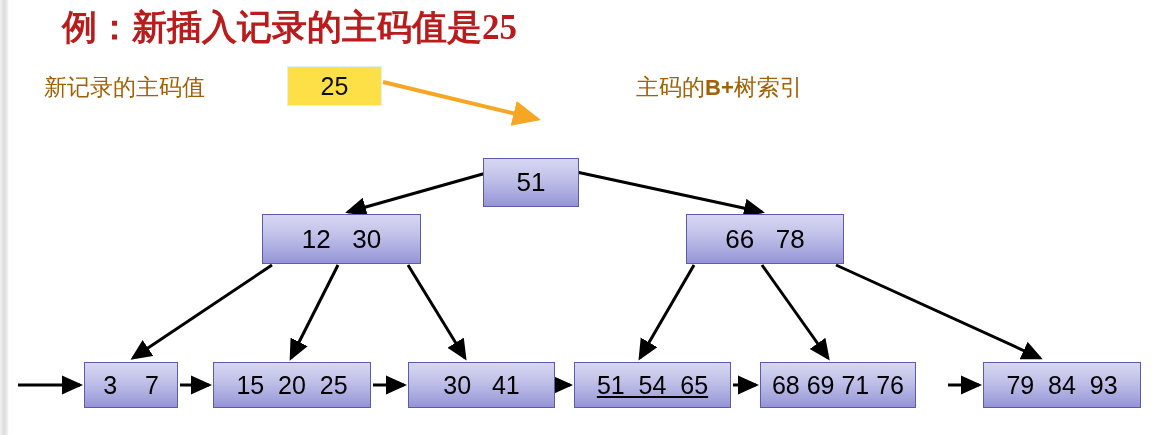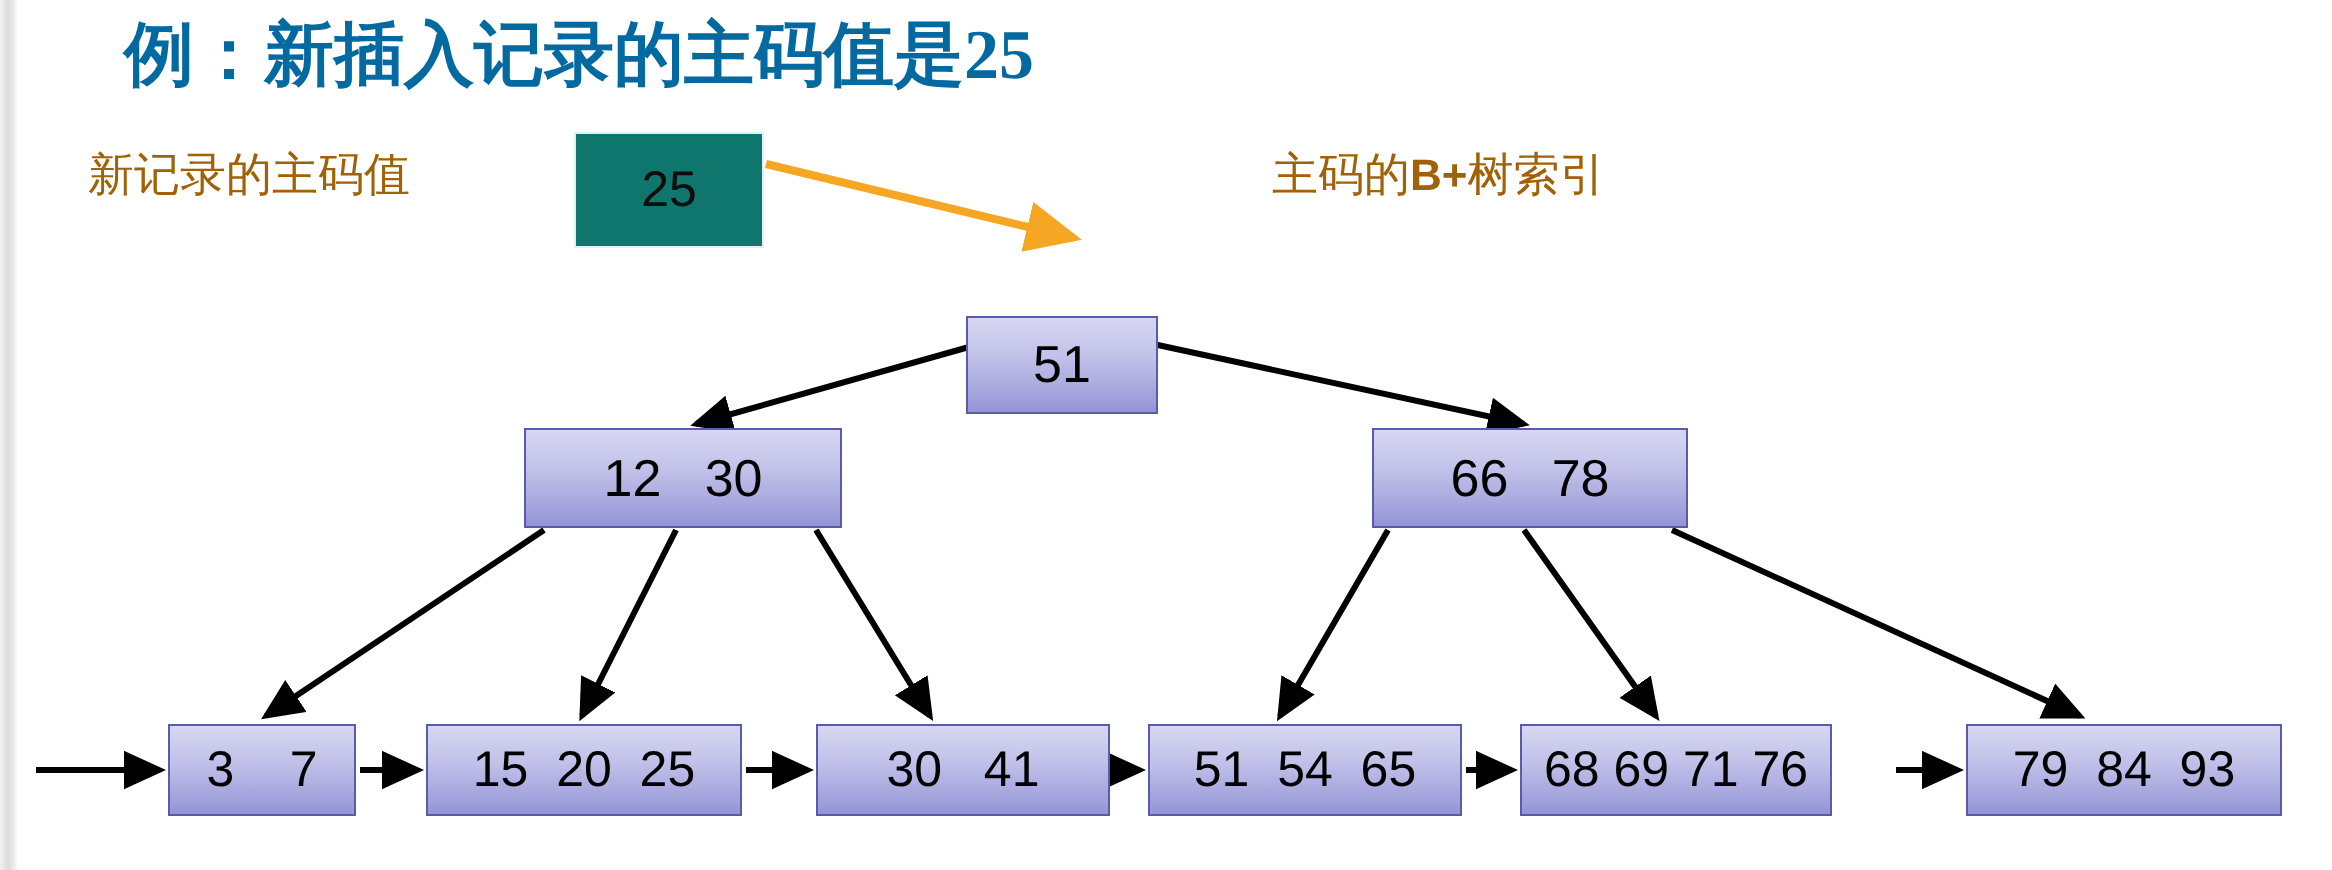--- a/index.html
+++ b/index.html
@@ -25,41 +25,41 @@
     width: 9px; height: 435px;
     background: linear-gradient(to right, #f2f2f2 0%, #dcdcdc 45%, #e9e9e9 75%, #ffffff 100%);
   }
   #title {
     position: absolute;
     left: 62px;
     top: 4px;
     font-family: "Liberation Serif", "DejaVu Serif", serif;
     font-size: 35px;
     font-weight: bold;
-    color: #0369a1;
+    color: #b91c1c;
     white-space: nowrap;
     letter-spacing: 0px;
   }
   .label {
     position: absolute;
     font-family: "Liberation Serif", "DejaVu Serif", serif;
     font-size: 23px;
     color: #a16207;
     white-space: nowrap;
   }
   #label-newkey { left: 44px; top: 72px; }
   #label-index  { left: 636px; top: 72px; }
   #label-index .bold { font-family: "Liberation Sans", sans-serif; font-weight: bold; font-size: 22px; }
 
   
   #newkey-box {
     position: absolute;
     left: 287px; top: 66px;
-    width: 95px; height: 58px;
-    background: #0f766e;
+    width: 95px; height: 40px;
+    background: #fde047;
     border: 1px solid #e2eef8;
     box-sizing: border-box;
     display: flex;
     align-items: center;
     justify-content: center;
     font-family: "Liberation Sans", sans-serif;
     font-size: 25px;
     color: #0d0d0d;
   }
 
@@ -137,18 +137,18 @@
       </g>
   </svg>
 
   <div id="nodes-layer">
       <div class="node level1" style="left: 483px; top: 118px; width: 96px; height: 49px; margin-top: 40px;">51</div>
       <div class="node level2" style="left: 262px; top: 214px; width: 159px; height: 50px;">12   30</div>
       <div class="node level2" style="left: 686px; top: 214px; width: 158px; height: 50px;">66   78</div>
       <div class="node leaf" style="left: 84px; top: 362px; width: 94px; height: 46px; text-align: right;">3    7</div>
       <div class="node leaf" style="left: 213px; top: 362px; width: 158px; height: 46px;">15  20  25</div>
       <div class="node leaf" style="left: 408px; top: 362px; width: 147px; height: 46px;">30   41</div>
-      <div class="node leaf" style="left: 574px; top: 362px; width: 157px; height: 46px;">51  54  65</div>
+      <div class="node leaf" style="left: 574px; top: 362px; width: 157px; height: 46px; text-decoration: underline;">51  54  65</div>
       <div class="node leaf" style="left: 760px; top: 362px; width: 156px; height: 46px;">68 69 71 76</div>
       <div class="node leaf" style="left: 983px; top: 362px; width: 158px; height: 46px;">79  84  93</div>
     </div>
 
 </div>
 
 </body></html>

